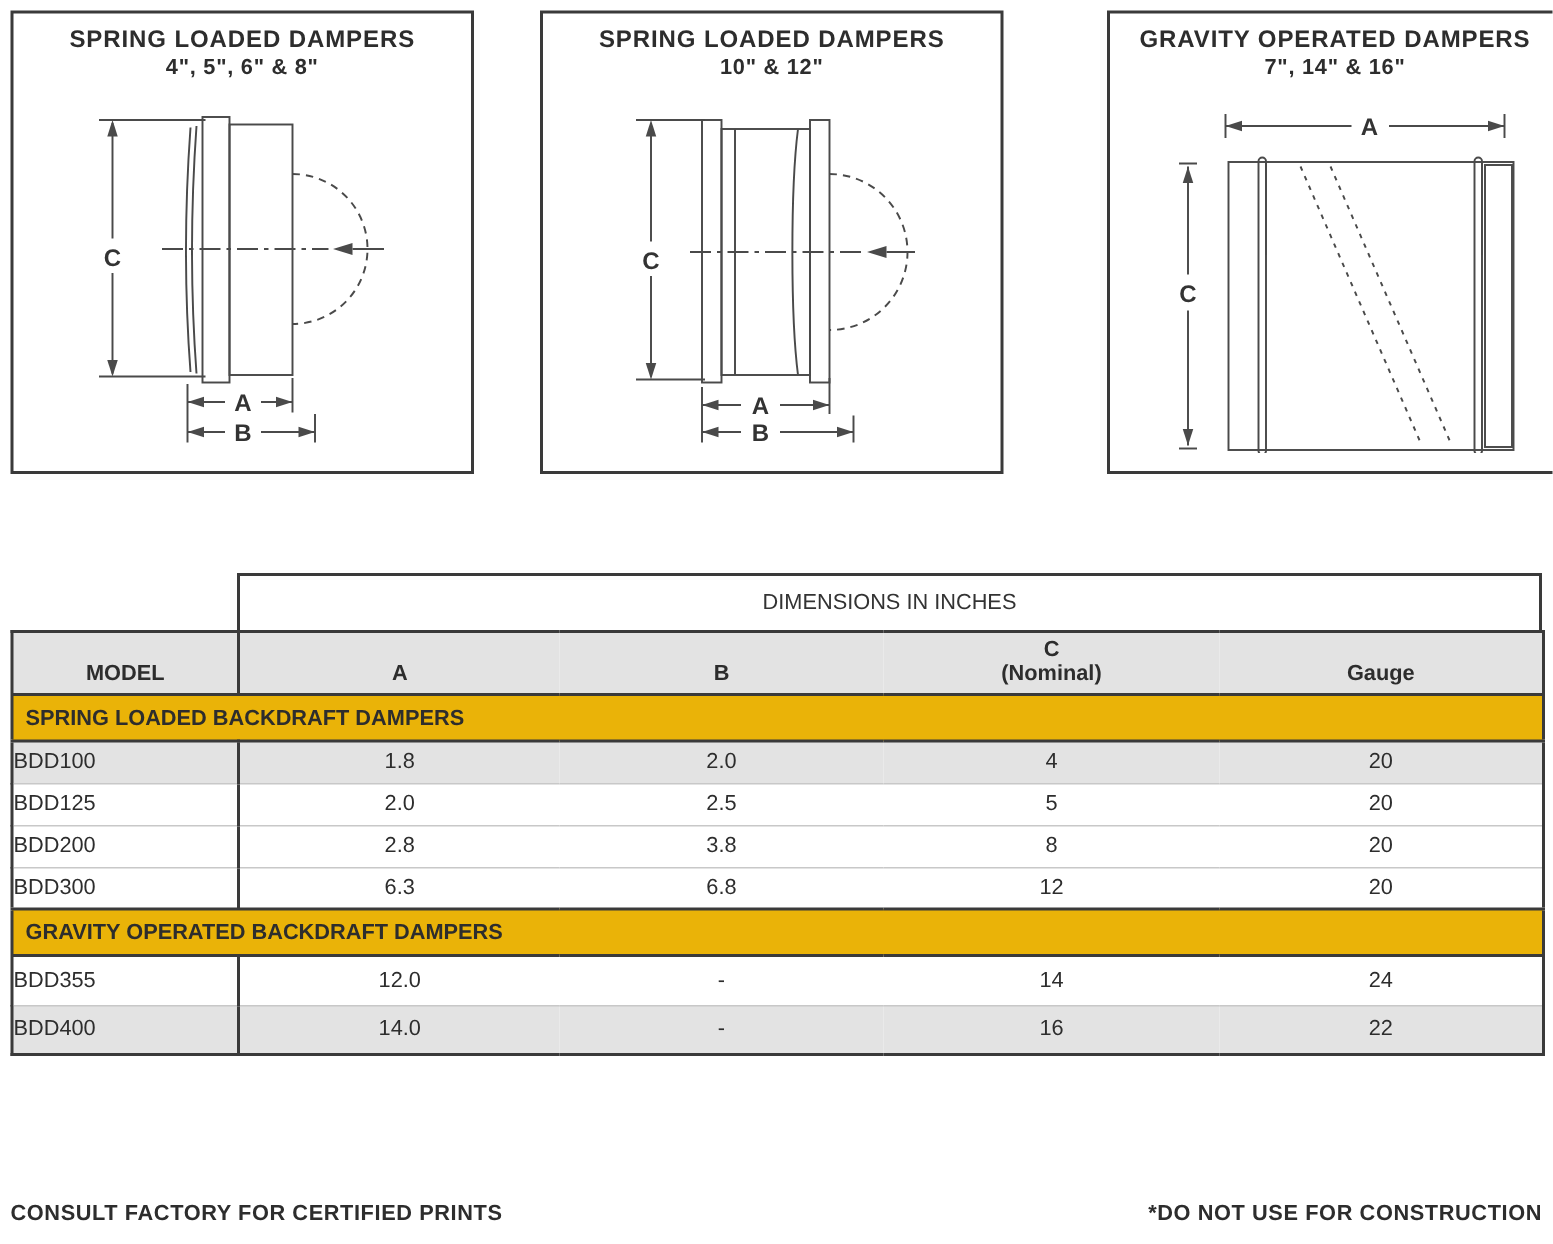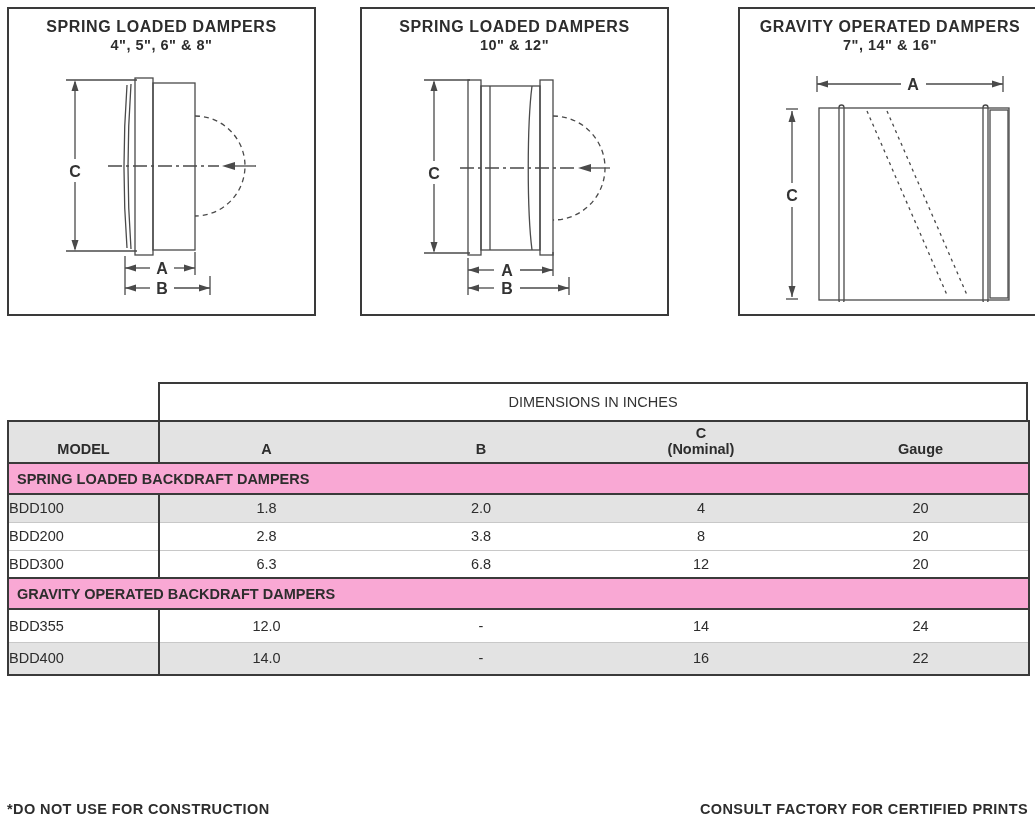--- a/index.html
+++ b/index.html
@@ -45,21 +45,21 @@
     border-collapse:collapse; table-layout:fixed; width:1021px;
     border:2px solid #3a3a3a; font-size:14.5px; color:#2d2d2d;
   }
   table.spec th, table.spec td { padding:0; }
   tr.hdr { background:#e3e3e3; height:42px; }
   tr.hdr th { vertical-align:bottom; padding-bottom:5px; font-size:14.5px;
               border-bottom:2px solid #3a3a3a; font-weight:700; }
   th.model-h { text-align:center; padding-left:8px; }
   .num { text-align:center; }
   .vdiv { border-right:2px solid #3a3a3a; }
-  tr.sec { background:#f9a8d4; height:31px; }
+  tr.sec { background:#eab308; height:31px; }
   tr.sec td {
     font-weight:700; padding-left:8px;
     border-top:2px solid #3a3a3a; border-bottom:2px solid #3a3a3a;
   }
   tr.data td { border-top:1px solid #c8c8c8; }
   tr.s1 { height:28px; }
   tr.s2 { height:33px; }
   tr.shade { background:#e3e3e3;padding-left:40px; }
   tr.plain { background:#ffffff; }
   td.model { text-align:left; padding-left:8px; }
@@ -237,20 +237,27 @@
         <td colspan="5">SPRING LOADED BACKDRAFT DAMPERS</td>
       </tr>
       <tr class="data s1 shade">
         <td class="model vdiv">BDD100</td>
         <td class="num">1.8</td>
         <td class="num">2.0</td>
         <td class="num">4</td>
         <td class="num">20</td>
       </tr>
       <tr class="data s1 plain">
+        <td class="model vdiv">BDD125</td>
+        <td class="num">2.0</td>
+        <td class="num">2.5</td>
+        <td class="num">5</td>
+        <td class="num">20</td>
+      </tr>
+      <tr class="data s1 plain">
         <td class="model vdiv">BDD200</td>
         <td class="num">2.8</td>
         <td class="num">3.8</td>
         <td class="num">8</td>
         <td class="num">20</td>
       </tr>
       <tr class="data s1 plain">
         <td class="model vdiv">BDD300</td>
         <td class="num">6.3</td>
         <td class="num">6.8</td>
@@ -273,17 +280,17 @@
         <td class="num">14.0</td>
         <td class="num">-</td>
         <td class="num">16</td>
         <td class="num">22</td>
       </tr>
     </tbody>
       </table>
   </div>
 
   <div class="footer">
+    <span>CONSULT FACTORY FOR CERTIFIED PRINTS</span>
     <span>*DO NOT USE FOR CONSTRUCTION</span>
-    <span>CONSULT FACTORY FOR CERTIFIED PRINTS</span>
   </div>
 
 </div>
 
 </body></html>

